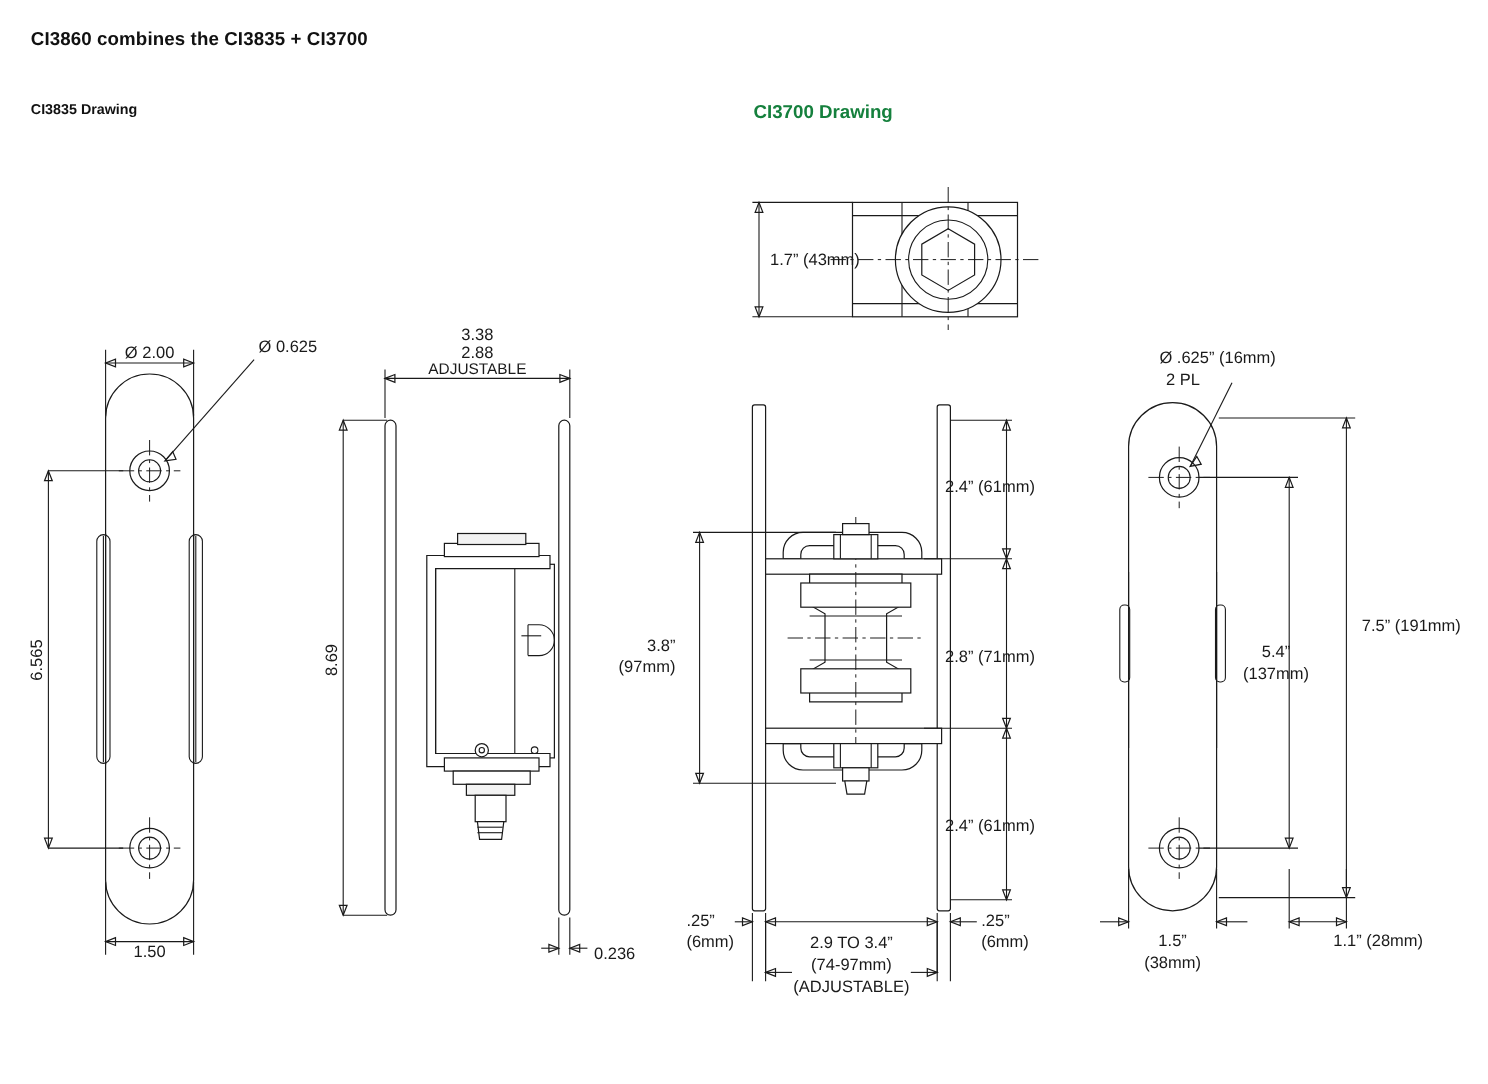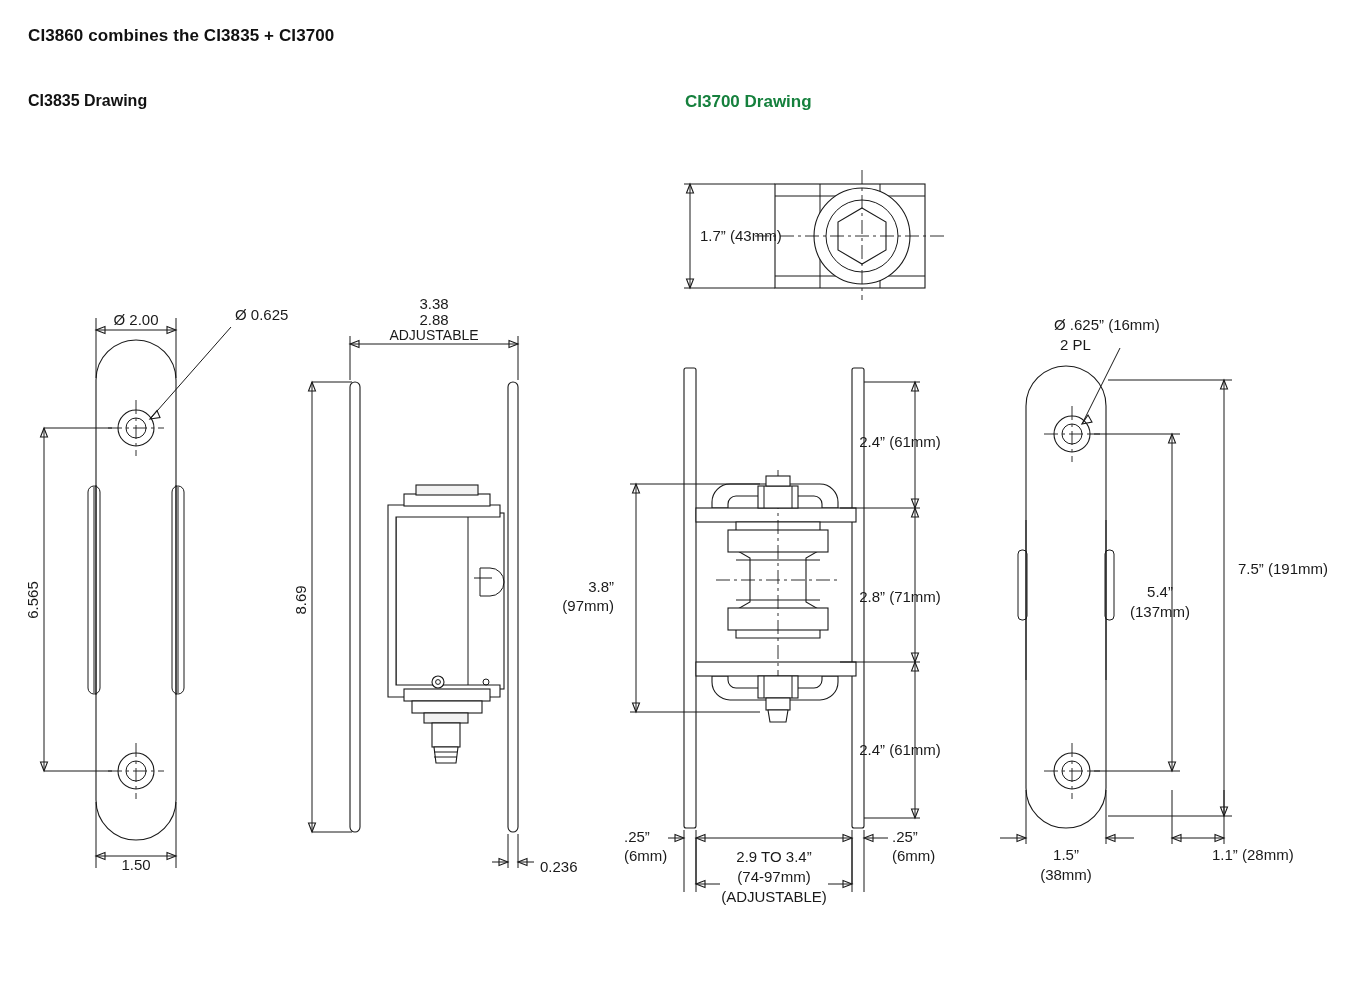--- a/index.html
+++ b/index.html
@@ -8,21 +8,21 @@
     font-family:"Liberation Sans", sans-serif;
     color:#1a1a1a;position:relative;overflow:hidden;
   }
   .page{position:relative;width:1353px;height:985px;}
   .title-main{
     position:absolute;left:28px;top:26px;
     font-size:17px;font-weight:bold;letter-spacing:.1px;color:#111;
   }
   .title-left{
     position:absolute;left:28px;top:92px;
-    font-size:16px;font-weight:bold;color:#111;
+    font-size:13px;font-weight:bold;color:#111;
   }
   .title-right{
     position:absolute;left:685px;top:92px;
     font-size:17px;font-weight:bold;color:#15803d;
   }
   svg.draw{position:absolute;left:0;top:0;width:1353px;height:985px;}
   svg.draw text{
     font-family:"Liberation Sans", sans-serif;
     font-size:15px;fill:#1a1a1a;
   }

